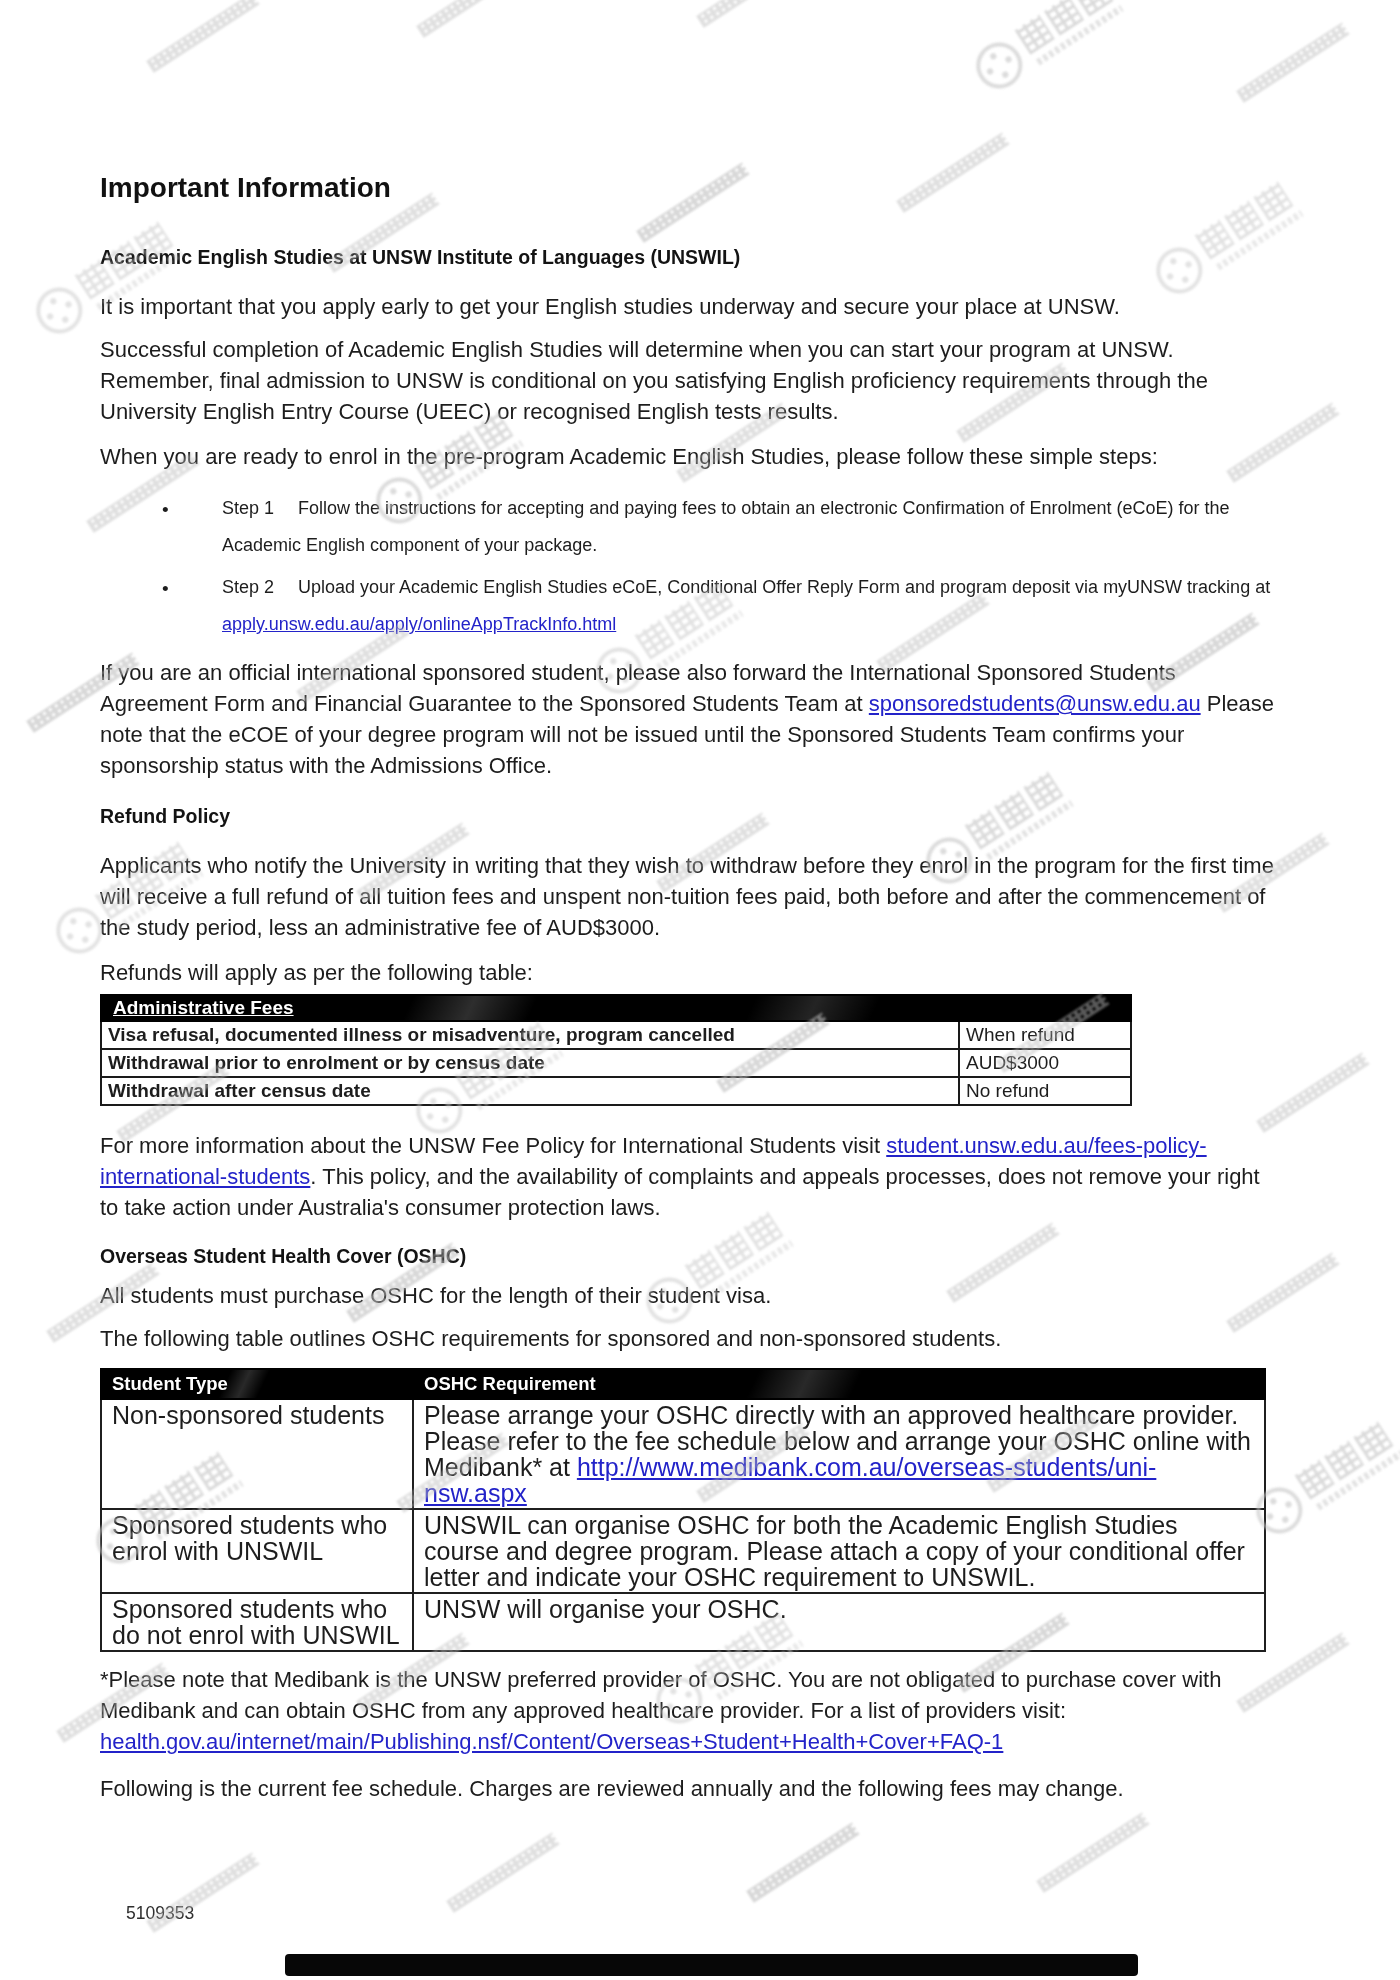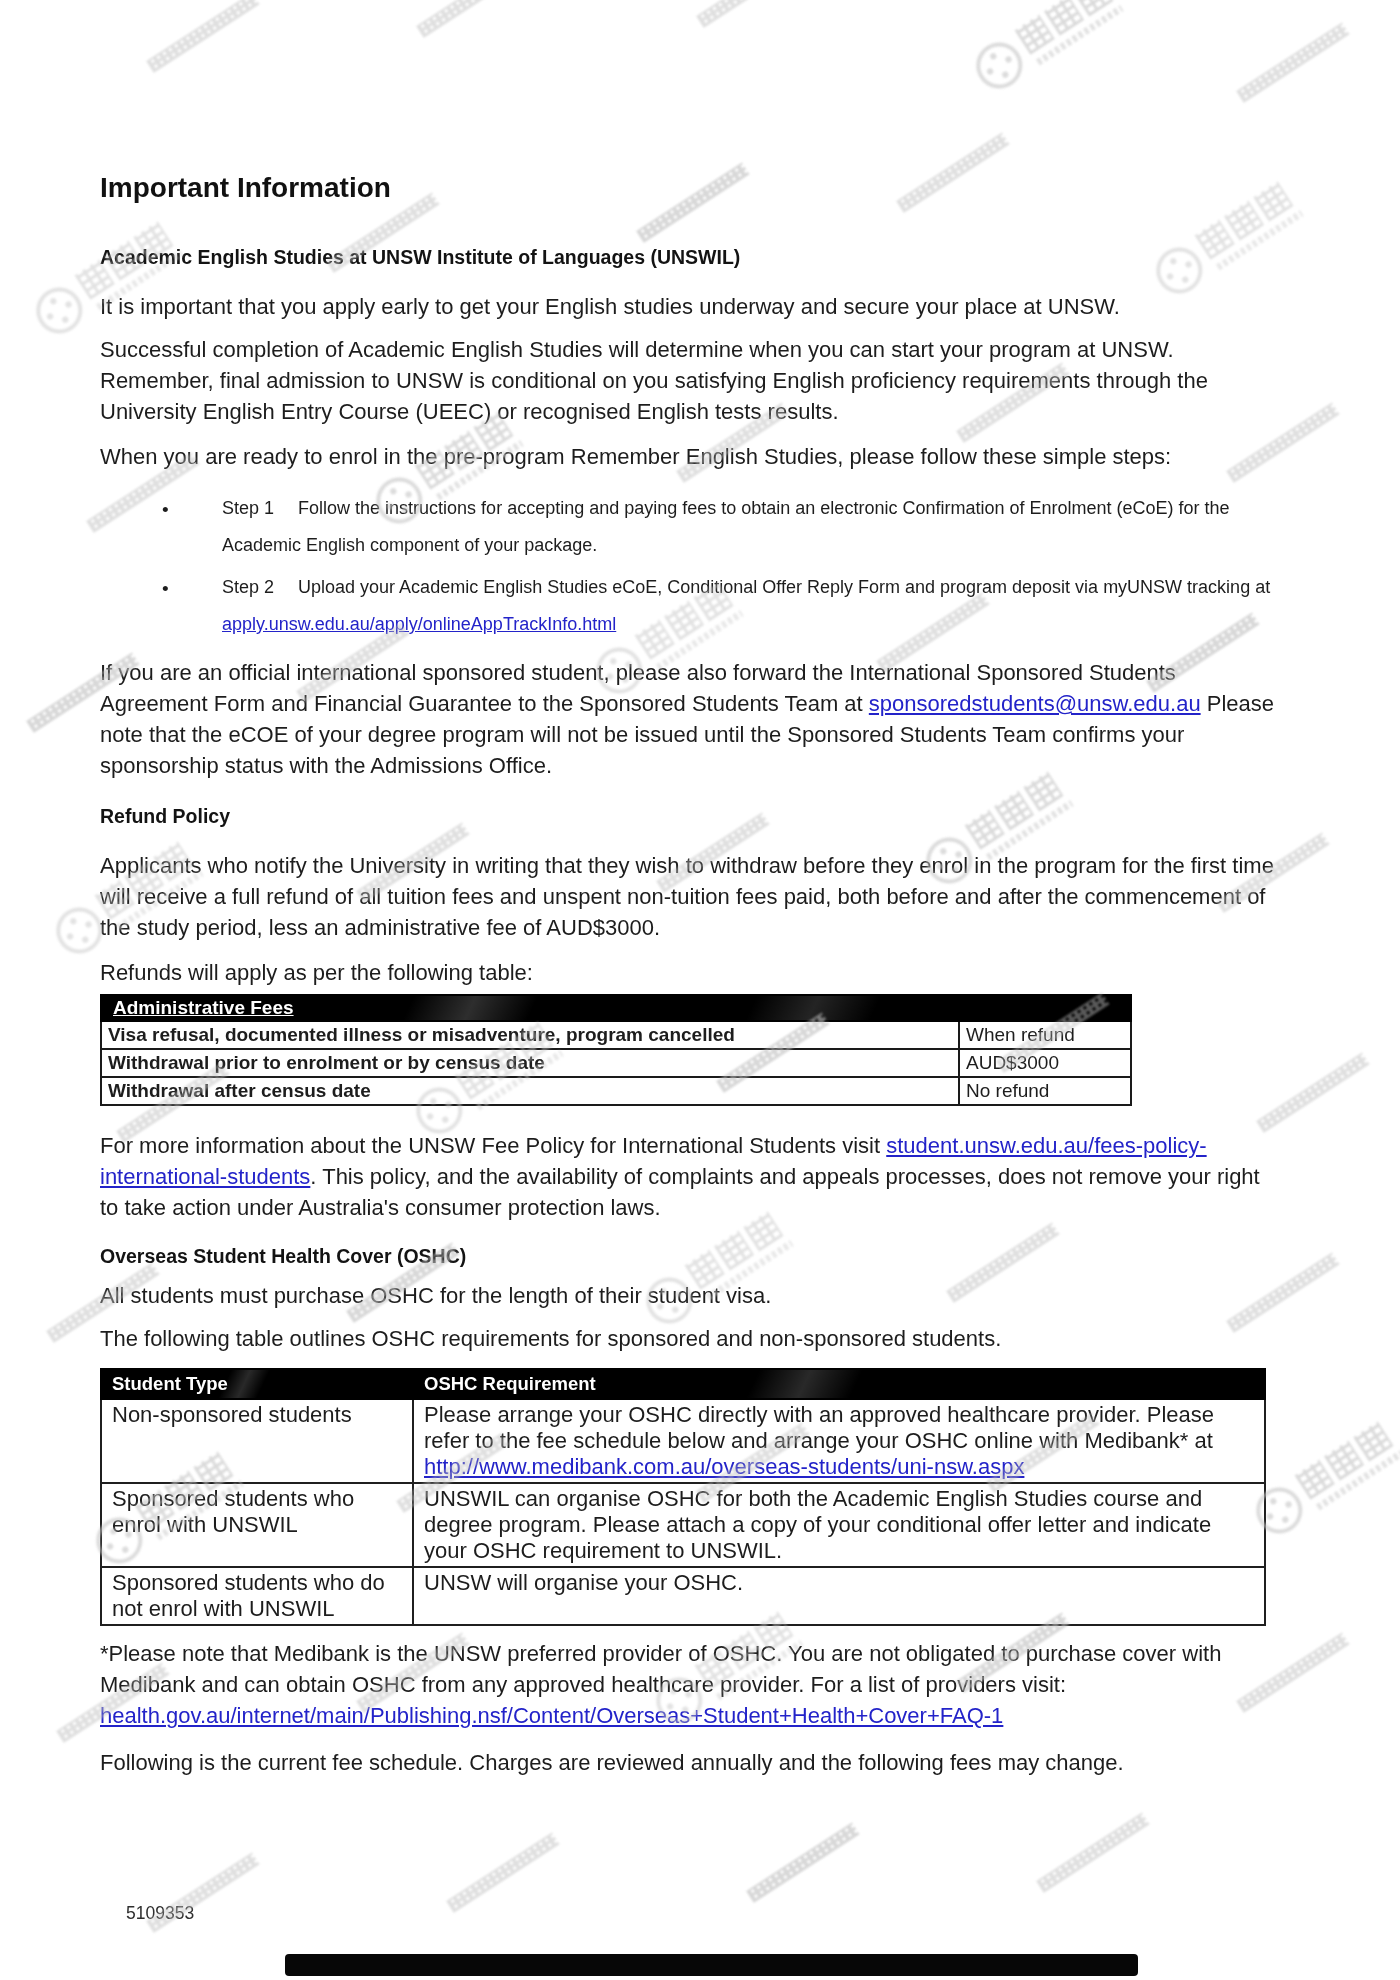--- a/index.html
+++ b/index.html
@@ -38,21 +38,21 @@
   .fees-table td{border:2px solid #1a1a1a;font-size:19px;line-height:24px;padding:1px 6px;}
   .fees-table .cond{font-weight:bold;}
   .fees-table col.c1{width:858px;}
   .p-r3{margin-top:24px;}
   .h-oshc{margin-top:22px;}
   .p-o1{margin-top:12px;}
   .p-o2{margin-top:12px;}
   .oshc-table{width:1166px;margin-top:14px;}
   .oshc-table th{background:#000;color:#fff;font-size:18.5px;font-weight:bold;text-align:left;padding:3px 10px;border:2px solid #000;
     background-image:linear-gradient(115deg,transparent 40%,rgba(255,255,255,.16) 46%,transparent 52%);}
-  .oshc-table td{border:2px solid #1f1f1f;font-size:22px;line-height:26px;padding:2px 10px;vertical-align:top;}
+  .oshc-table td{border:2px solid #1f1f1f;font-size:25px;line-height:26px;padding:2px 10px;vertical-align:top;}
   .oshc-table col.c1{width:312px;}
   .footnote{margin-top:12px;}
   .p-o3{margin-top:16px;}
   .footer-num{position:absolute;left:126px;top:1903px;font-size:17.5px;color:#2e2e2e;z-index:2;}
   .next-table-partial{position:absolute;left:285px;top:1954px;width:853px;height:22px;background:#070707;border-radius:4px;z-index:3;}
   
   #watermarks{position:absolute;inset:0;z-index:6;pointer-events:none;}
   .wm{position:absolute;display:flex;align-items:center;gap:9px;transform:rotate(-33deg);transform-origin:left center;opacity:.48;filter:blur(1.1px);}
   .wm:nth-child(4n){opacity:.6;}
   .wmA .flower{width:46px;height:46px;border-radius:50%;border:4px solid #c4c4c4;position:relative;flex:none;box-sizing:border-box;}
@@ -74,21 +74,21 @@
 <body>
 
 <div class="page">
   <div class="content">
 
     <h1>Important Information</h1>
 
     <h2 class="h-academic">Academic English Studies at UNSW Institute of Languages (UNSWIL)</h2>
     <p class="p-a1">It is important that you apply early to get your English studies underway and secure your place at UNSW.</p>
     <p class="p-a2">Successful completion of Academic English Studies will determine when you can start your program at UNSW. Remember, final admission to UNSW is conditional on you satisfying English proficiency requirements through the University English Entry Course (UEEC) or recognised English tests results.</p>
-    <p class="p-a3">When you are ready to enrol in the pre-program Remember English Studies, please follow these simple steps:</p>
+    <p class="p-a3">When you are ready to enrol in the pre-program Academic English Studies, please follow these simple steps:</p>
 
     <ul class="steps">
       <li>
         <span class="step-label">Step 1</span><span>Follow the instructions for accepting and paying fees to obtain an electronic Confirmation of Enrolment (eCoE) for the Academic English component of your package.</span>
       </li>
       <li>
         <span class="step-label">Step 2</span><span>Upload your Academic English Studies eCoE, Conditional Offer Reply Form and program deposit via myUNSW tracking at </span><a href="#">apply.unsw.edu.au/apply/onlineAppTrackInfo.html</a>
       </li>
     </ul>
 

